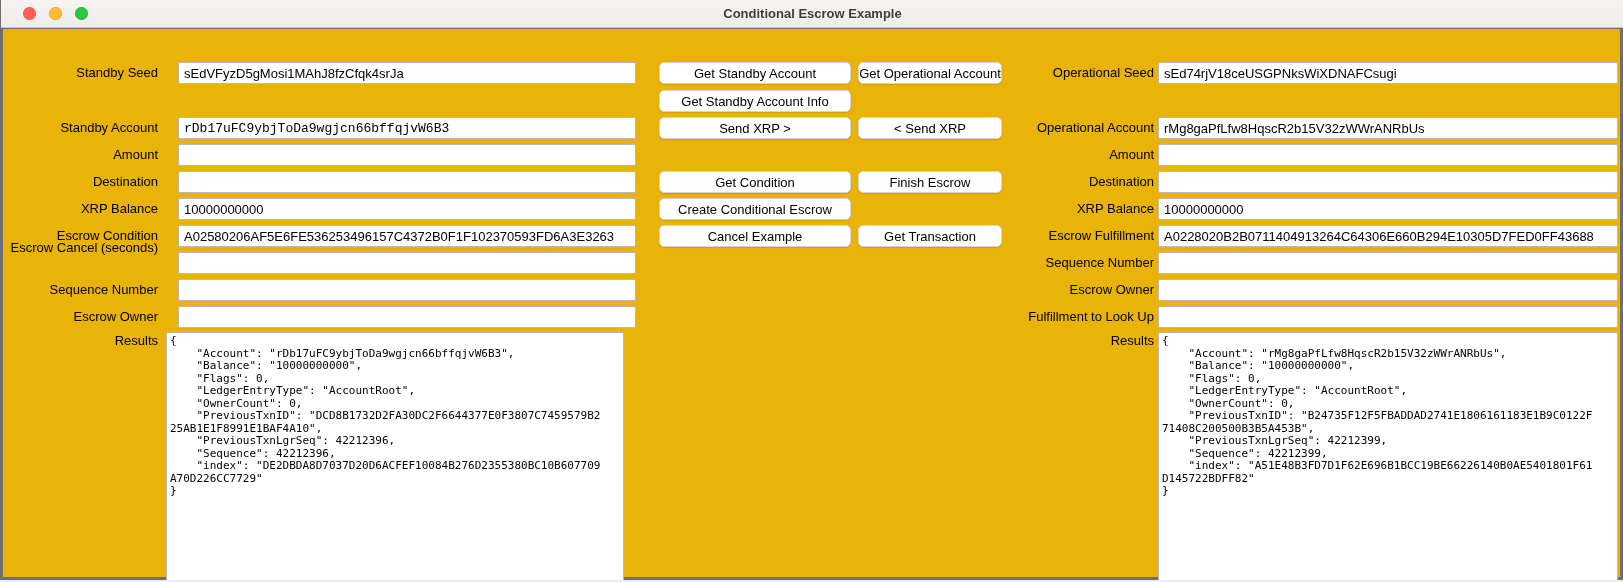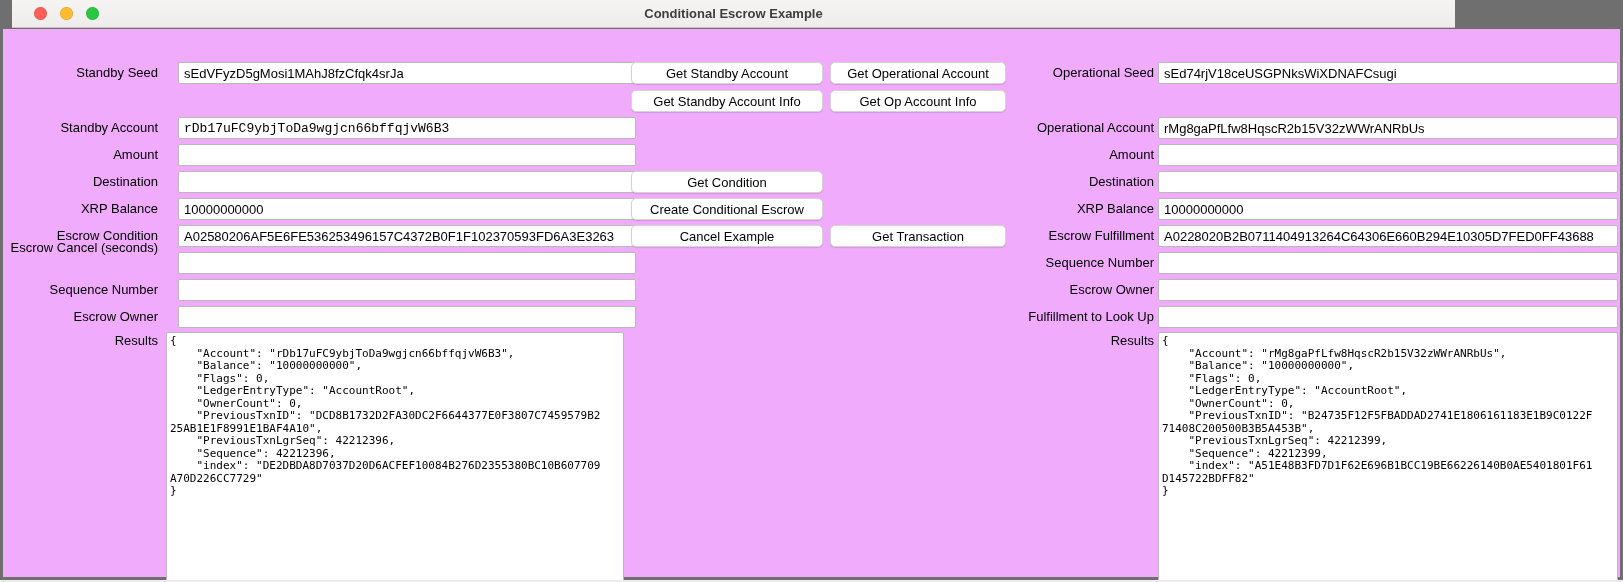--- a/index.html
+++ b/index.html
@@ -4,37 +4,37 @@
 <style>
   html,body{margin:0;padding:0;}
   body{
     width:1623px;height:582px;position:relative;overflow:hidden;
     background:#6f6f6f;
     font-family:"Liberation Sans",sans-serif;
     -webkit-font-smoothing:antialiased;
   }
   
   .titlebar{
-    position:absolute;left:12px;top:0;width:1443px;height:27px;
+    position:absolute;left:1px;top:0;width:1623px;height:27px;
     background:linear-gradient(#f6f4f2,#efedeb);
     border-bottom:1px solid #c8c6c4;
   }
   .tl-btn{position:absolute;top:7px;width:13px;height:13px;border-radius:50%;
     box-shadow:inset 0 0 0 0.5px rgba(0,0,0,0.18);}
   .tl-red{left:22px;}
   .tl-yellow{left:48px;}
   .tl-green{left:74px;}
   .win-title{
     position:absolute;left:0;right:0;top:0;height:27px;line-height:27px;
     text-align:center;font-size:13px;font-weight:bold;color:#3e3e3e;
   }
   
   .content{
     position:absolute;left:3px;right:3px;top:29px;bottom:5px;
-    background:#f0abfc;
+    background:#eab308;
     padding-left:32px;
   }
   .bottom-strip{position:absolute;left:0;right:0;bottom:0;height:2px;background:#ececec;}
   
   .flabel{
     position:absolute;height:22px;line-height:22px;font-size:13px;color:#000;
     text-align:right;white-space:nowrap;
   }
   .lab-left{left:0;width:155px;}
   .lab-right{left:979px;width:172px;}
@@ -44,24 +44,24 @@
     font-family:"Liberation Sans",sans-serif;font-size:13px;color:#000;
     padding:0 5px;outline:none;
   }
   .in-left{left:175px;width:458px;}
   .in-right{left:1155px;width:460px;}
   .btn{
     position:absolute;height:22px;box-sizing:border-box;
     background:#fff;border:1px solid #d6d4d2;border-radius:5px;
     box-shadow:0 1px 1px rgba(0,0,0,0.12);
     font-family:"Liberation Sans",sans-serif;font-size:13px;color:#000;
-    text-align:center;padding:0;cursor:default;
+    text-align:center;padding:0;cursor:default;margin-left:28px;
   }
   .col-a{left:628px;width:192px;}
-  .col-b{left:827px;width:176px;}
+  .col-b{left:827px;width:144px;}
   .results{
     position:absolute;top:303px;height:273px;box-sizing:border-box;
     background:#fff;border:1px solid #b9b9b9;border-radius:2px;
     font-family:"DejaVu Sans Mono","Liberation Mono",monospace;
     font-size:11px;line-height:12.5px;color:#000;
     padding:2px 3px;resize:none;overflow:hidden;white-space:pre-wrap;outline:none;
   }
   .res-left{left:163px;width:458px;}
   .res-right{left:1155px;width:460px;}
   .res-label{top:305px;height:14px;line-height:14px;}
@@ -107,26 +107,28 @@
     "PreviousTxnID": "DCD8B1732D2FA30DC2F6644377E0F3807C7459579B2
 25AB1E1F8991E1BAF4A10",
     "PreviousTxnLgrSeq": 42212396,
     "Sequence": 42212396,
     "index": "DE2DBDA8D7037D20D6ACFEF10084B276D2355380BC10B607709
 A70D226CC7729"
 }</textarea>
 
   <button class="btn col-a" style="top:33px">Get Standby Account</button>
   <button class="btn col-a" style="top:61px">Get Standby Account Info</button>
+  <button class="btn col-a" style="top:88px">Send XRP &gt;</button>
   <button class="btn col-a" style="top:169px">Create Conditional Escrow</button>
   <button class="btn col-a" style="top:142px">Get Condition</button>
   <button class="btn col-a" style="top:196px">Cancel Example</button>
 
   <button class="btn col-b" style="top:33px">Get Operational Account</button>
-  <button class="btn col-b" style="top:61px">Get Op Account Info</button>
+  <button class="btn col-b" style="top:88px">&lt; Send XRP</button>
+  <button class="btn col-b" style="top:142px">Finish Escrow</button>
   <button class="btn col-b" style="top:196px">Get Transaction</button>
 
   <div class="flabel lab-right" style="top:33px">Operational Seed</div>
   <div class="flabel lab-right" style="top:88px">Operational Account</div>
   <div class="flabel lab-right" style="top:115px">Amount</div>
   <div class="flabel lab-right" style="top:142px">Destination</div>
   <div class="flabel lab-right" style="top:169px">XRP Balance</div>
   <div class="flabel lab-right" style="top:196px">Escrow Fulfillment</div>
   <div class="flabel lab-right" style="top:223px">Sequence Number</div>
   <div class="flabel lab-right" style="top:250px">Escrow Owner</div>

